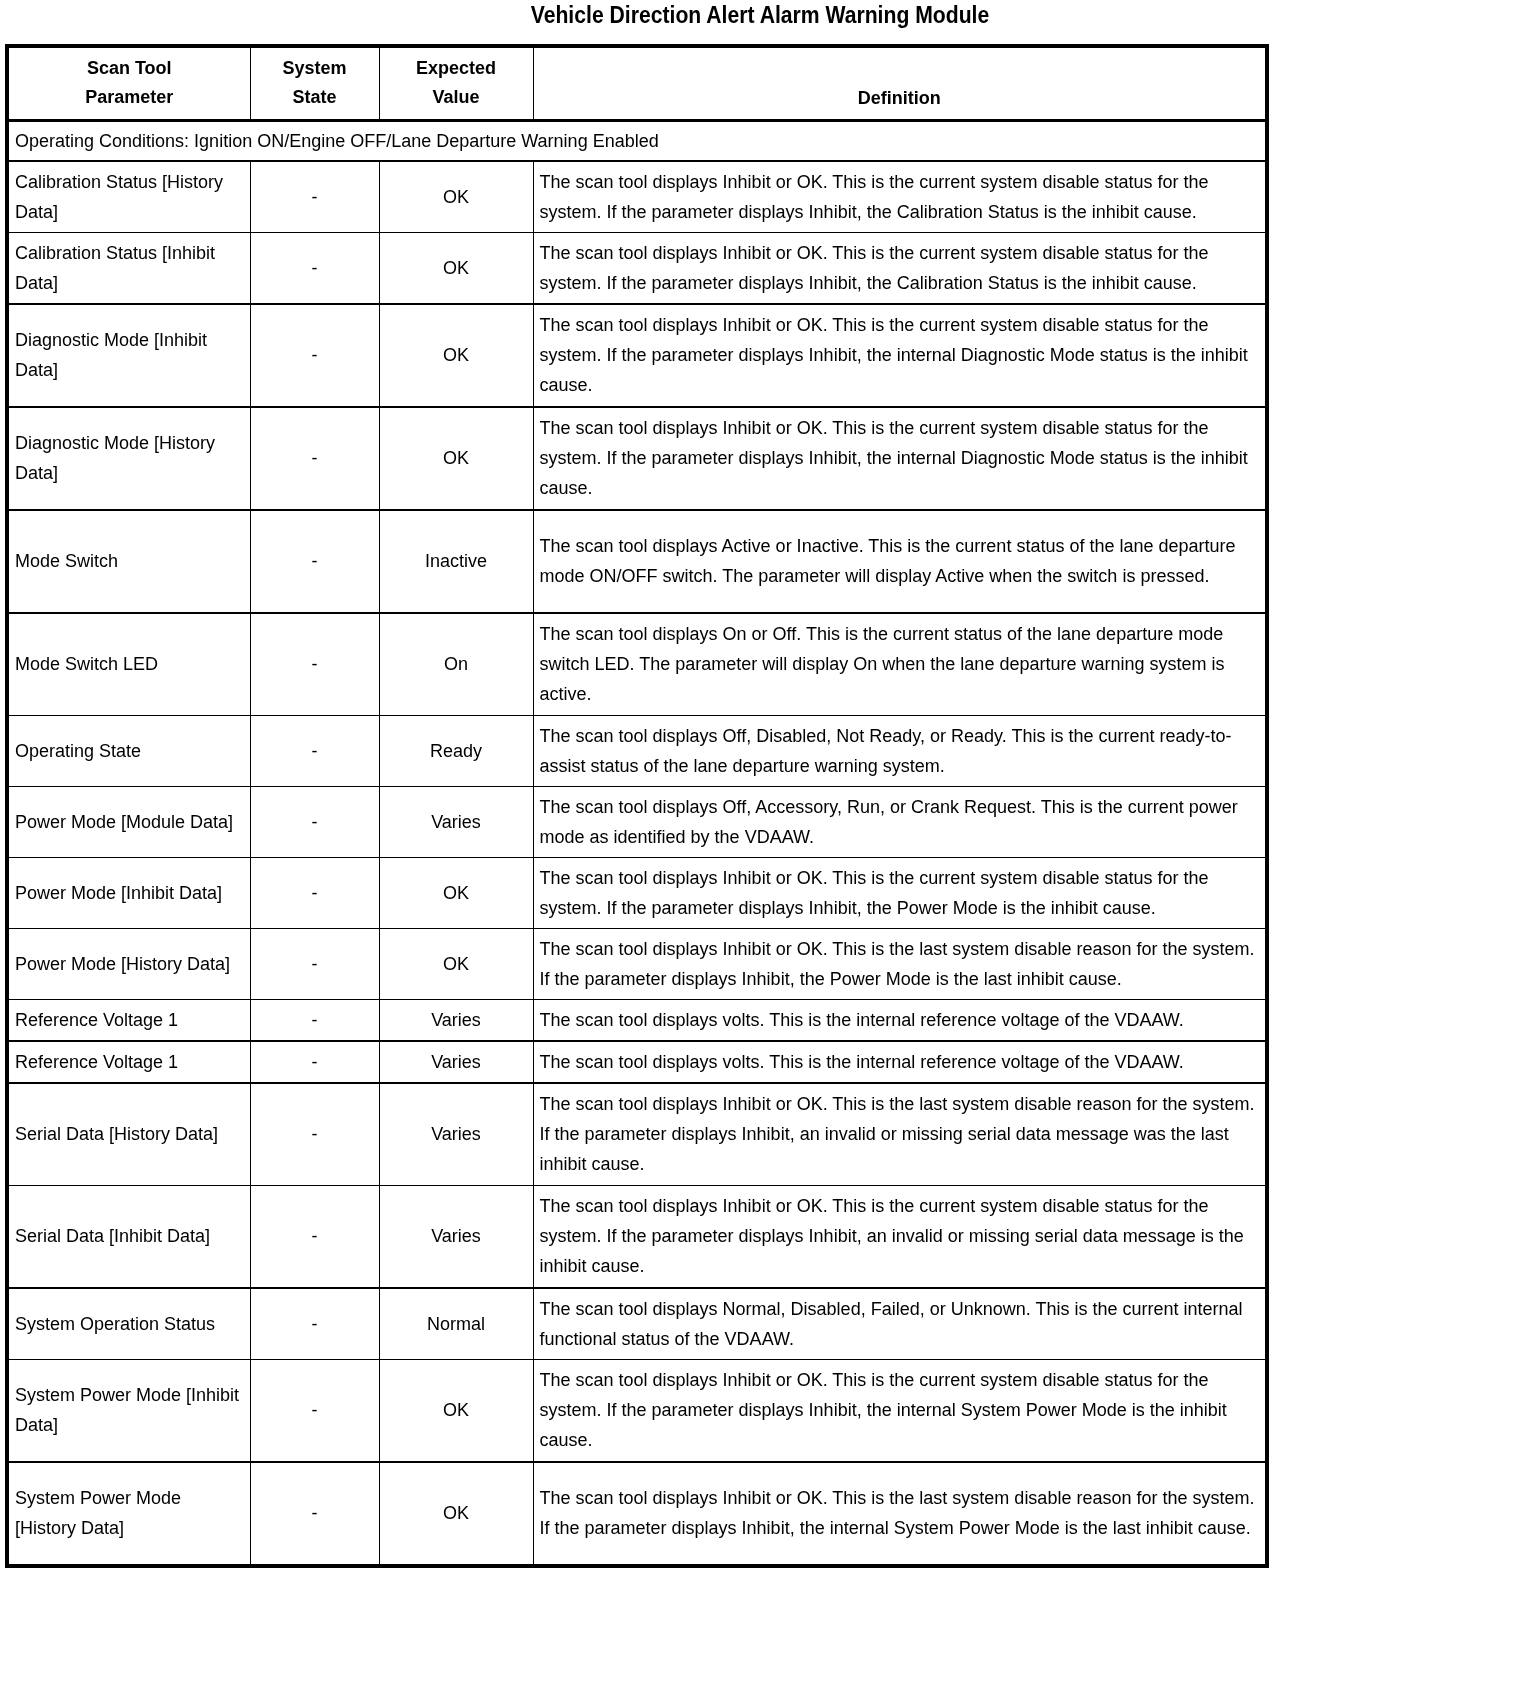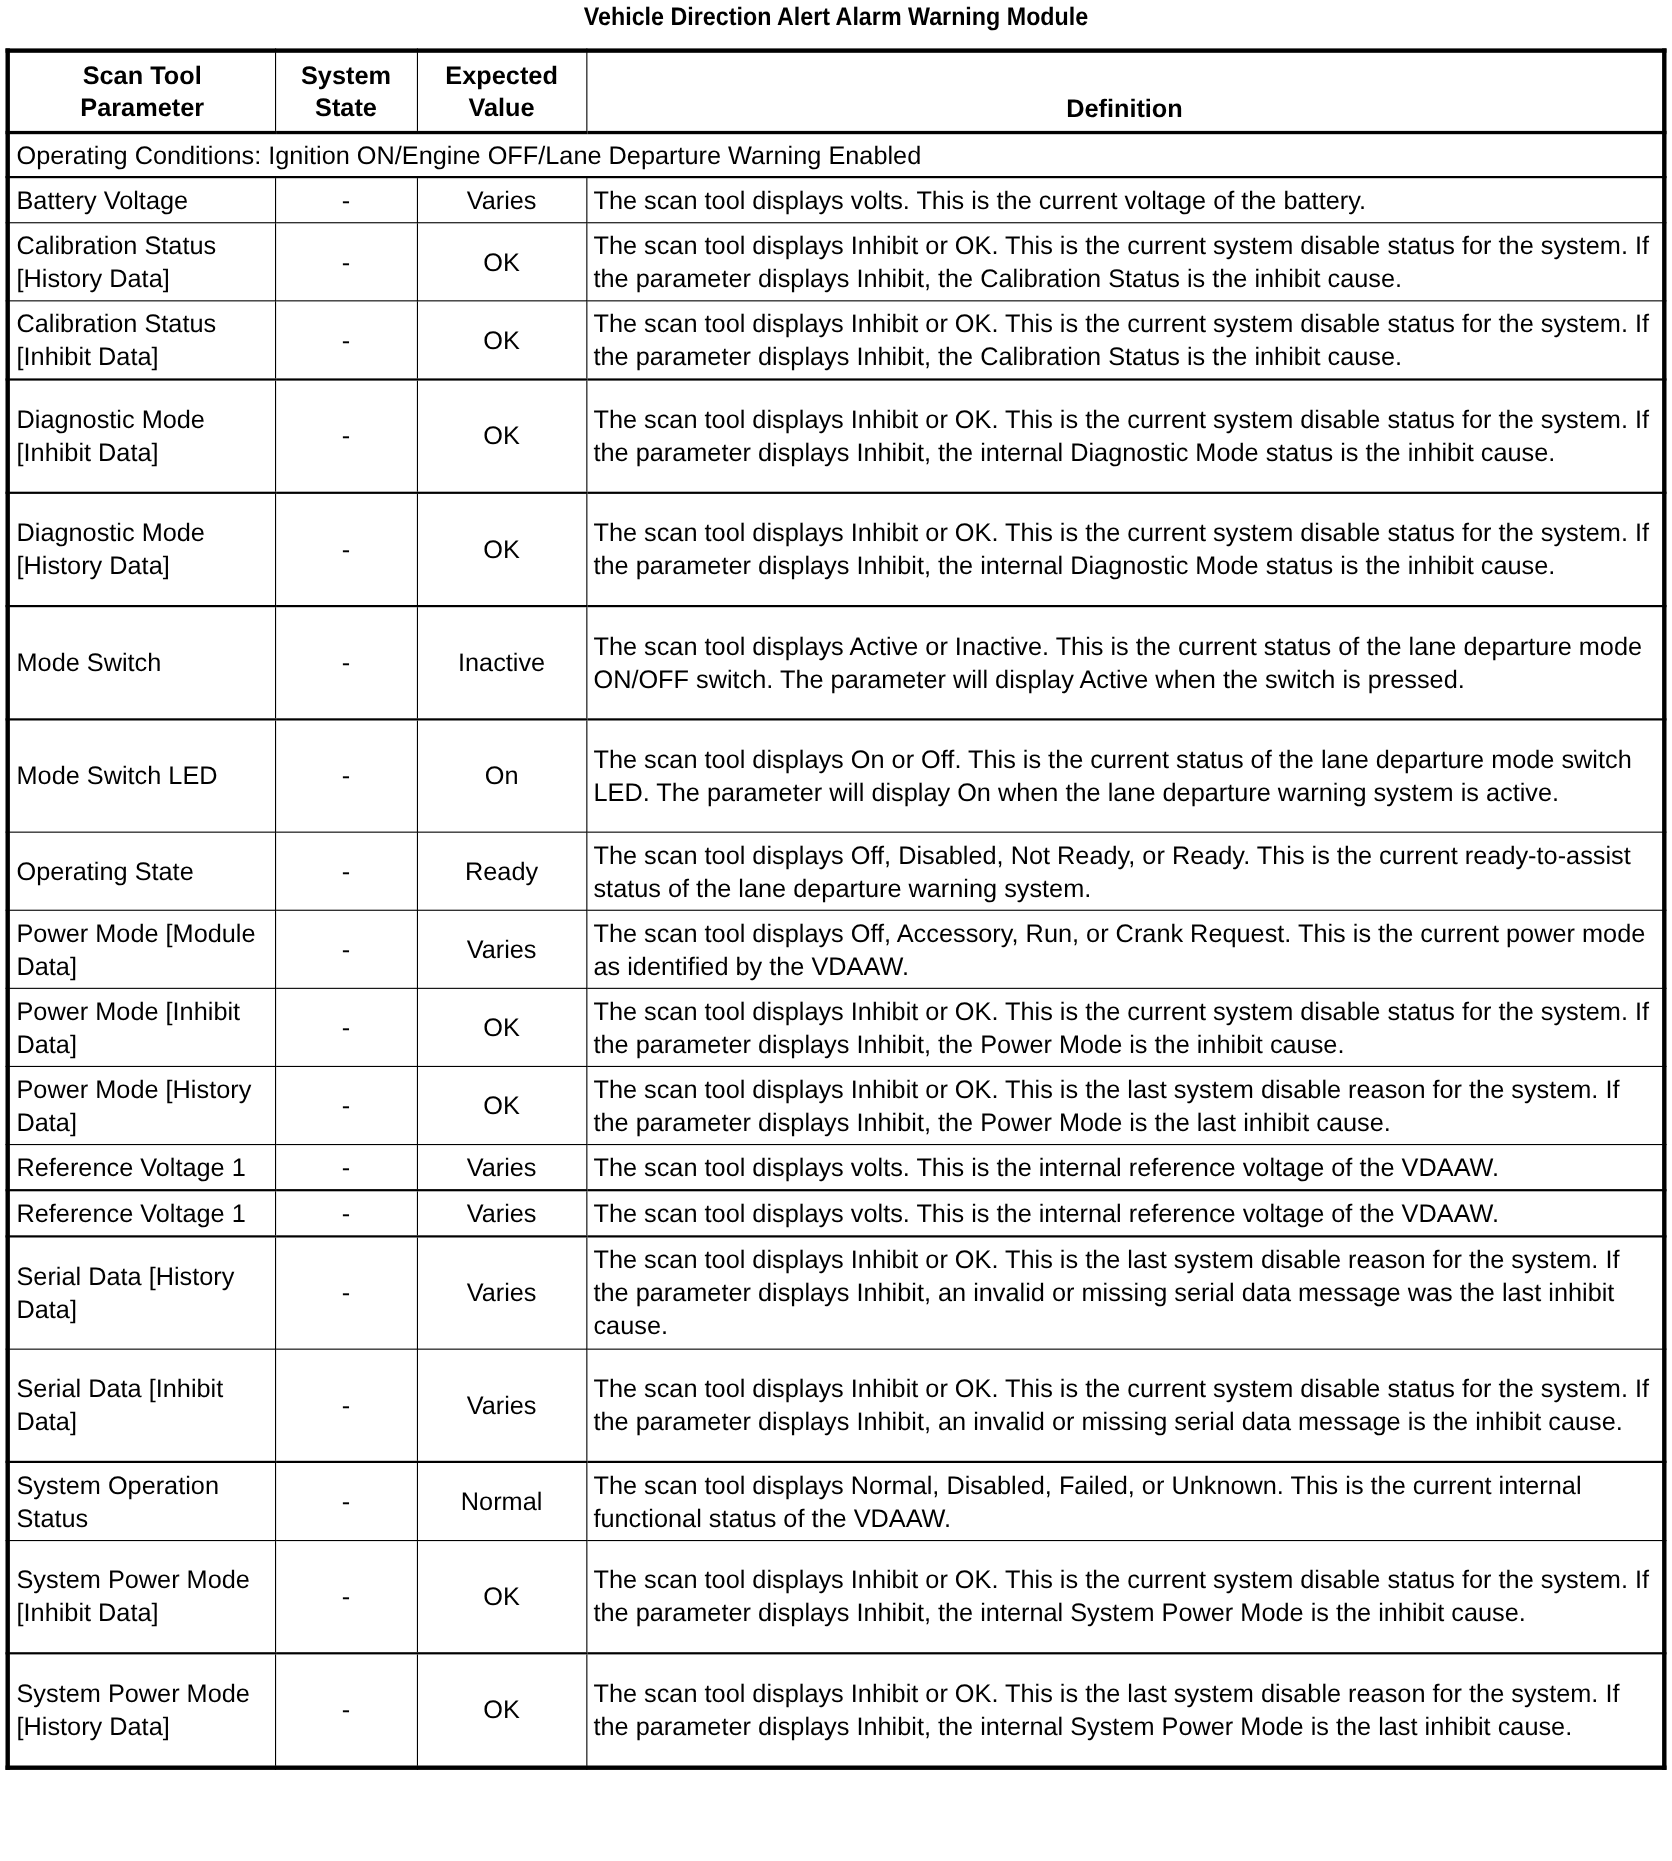--- a/index.html
+++ b/index.html
@@ -6,24 +6,24 @@
   body {
     width: 1520px; height: 1692px; position: relative; overflow: hidden;
     font-family: "Liberation Sans", sans-serif; color: #000;
   }
   .title {
     position: absolute; left: 0; top: 0; width: 1520px; height: 30px;
     text-align: center; font-weight: bold; font-size: 23px; line-height: 30px;
     transform: scaleX(0.92);
   }
   table.params {
-    position: absolute; left: 5px; top: 44px; width: 1510px;
+    position: absolute; left: 5px; top: 44px; width: 1264px;
     border-collapse: collapse; table-layout: fixed;
     border: 4px solid #000;
-    font-size: 23px; line-height: 30px;
+    font-size: 18px; line-height: 30px;
   }
   table.params col.c1 { width: 243px; }
   table.params col.c2 { width: 129px; }
   table.params col.c3 { width: 154px; }
   table.params col.c4 { width: auto; }
   table.params td, table.params th {
     border: 1.5px solid #000; padding: 0 6px; vertical-align: middle;
     overflow: hidden;
   }
   table.params th {
@@ -70,26 +70,20 @@
       </th>
       <th class="def">
         <span>Definition</span>
       </th>
     </tr>
   </thead>
   <tbody id="tbody">
     <tr class="opcond">
       <td colspan="4"><span class="lbl">Operating Conditions:</span><span> Ignition ON/Engine OFF/Lane Departure Warning Enabled</span></td>
     </tr>
-  <tr class="h1">
-        <td class="param">Battery Voltage</td>
-        <td class="state">-</td>
-        <td class="expected">Varies</td>
-        <td class="defn">The scan tool displays volts. This is the current voltage of the battery.</td>
-      </tr>
       <tr class="h2">
         <td class="param">Calibration Status [History Data]</td>
         <td class="state">-</td>
         <td class="expected">OK</td>
         <td class="defn">The scan tool displays Inhibit or OK. This is the current system disable status for the system. If the parameter displays Inhibit, the Calibration Status is the inhibit cause.</td>
       </tr>
       <tr class="h2">
         <td class="param">Calibration Status [Inhibit Data]</td>
         <td class="state">-</td>
         <td class="expected">OK</td>

